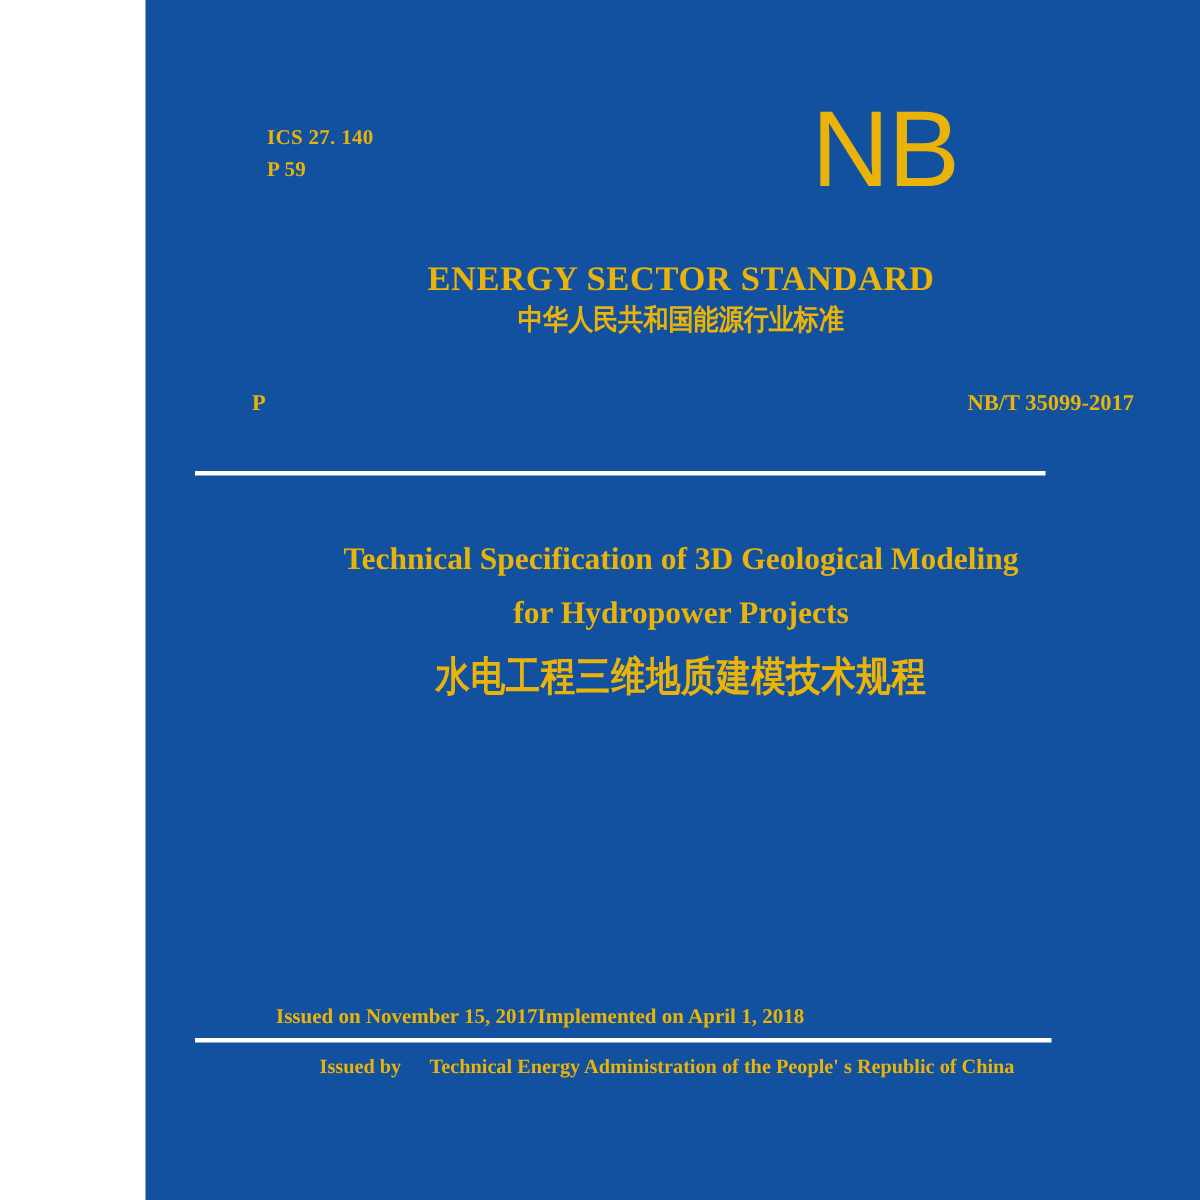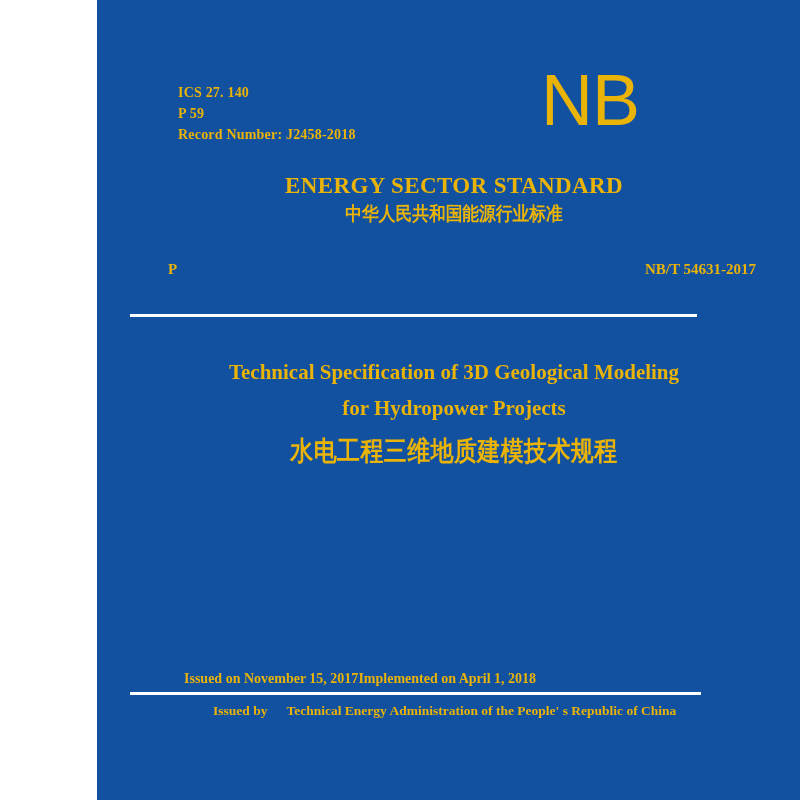--- a/index.html
+++ b/index.html
@@ -119,33 +119,32 @@
 </style>
 </head>
 <body>
 
 <div class="page">
   <div class="cover">
 
     <div class="meta">
       <div>ICS 27. 140</div>
       <div>P 59</div>
-      <div>Record Number: J2458-2018</div>
     </div>
 
     <div class="logo">NB</div>
 
     <div class="header">
       <div class="h-en">ENERGY SECTOR STANDARD</div>
       <div class="h-cn">中华人民共和国能源行业标准</div>
     </div>
 
     <div class="std-row">
       <span>P</span>
-      <span>NB/T 54631-2017</span>
+      <span>NB/T 35099-2017</span>
     </div>
 
     <div class="rule rule1"></div>
 
     <div class="title">
       <div class="t-en">Technical Specification of 3D Geological Modeling</div>
       <div class="t-en">for Hydropower Projects</div>
       <div class="t-cn">水电工程三维地质建模技术规程</div>
     </div>
 

